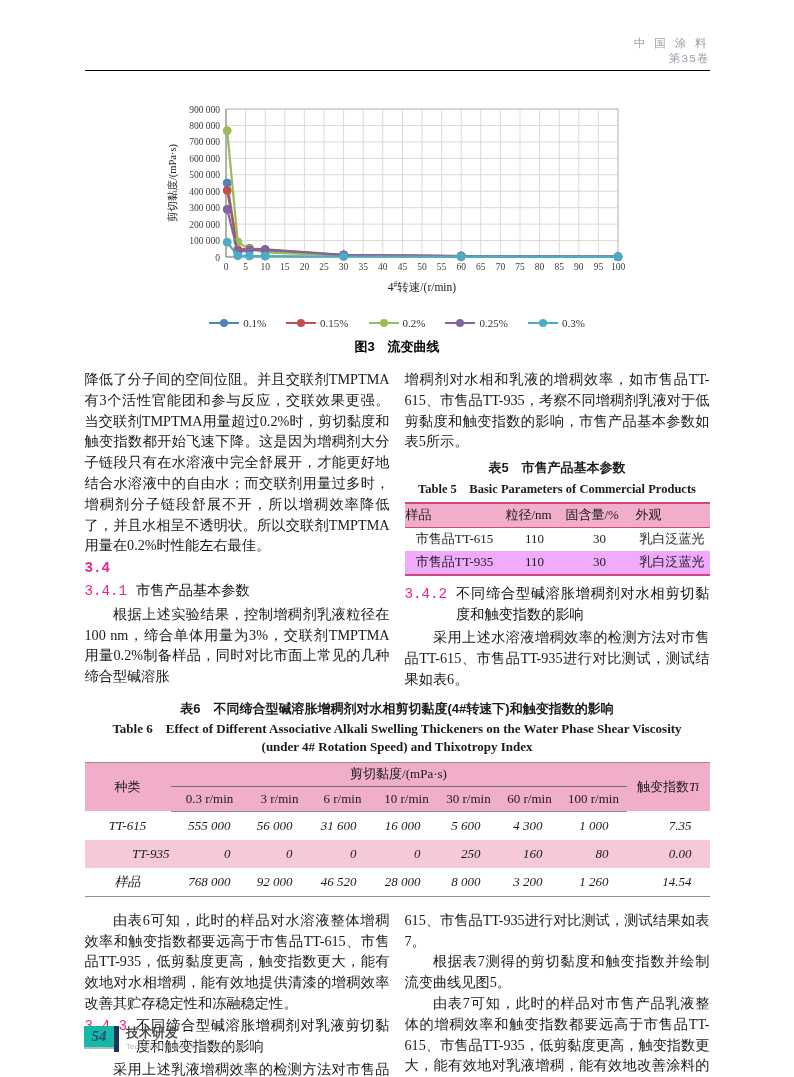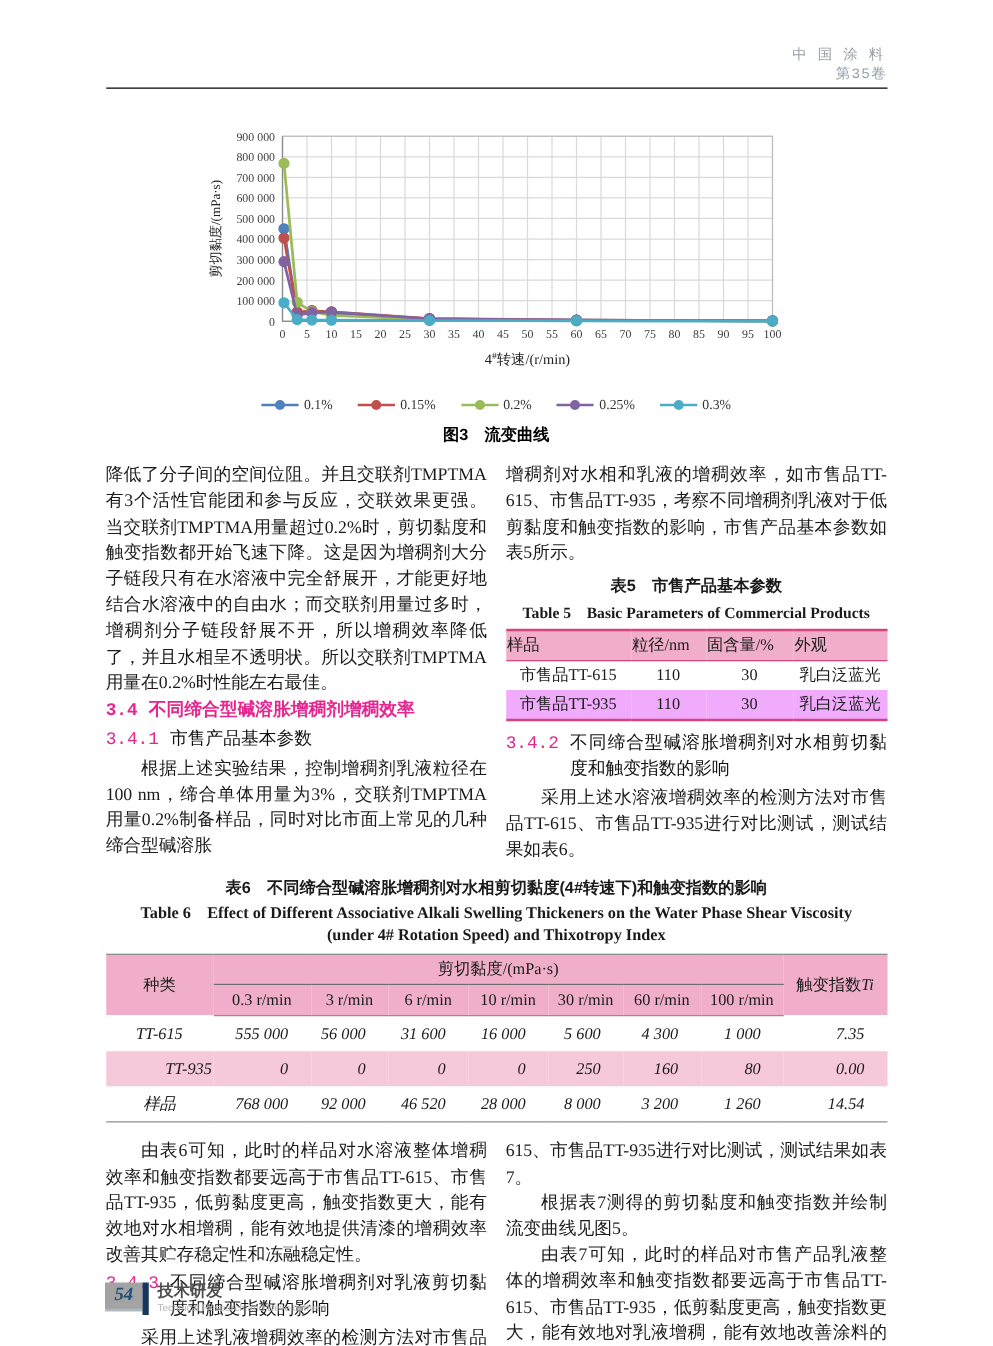--- a/index.html
+++ b/index.html
@@ -45,21 +45,21 @@
   .table6 thead th{background:#f0aecb;font-weight:normal;}
   .table6 thead tr.r1 th{height:21px;}
   .table6 thead tr.r2 th{height:22px;border-bottom:1px solid #8f8f8f;}
   .table6 th.spanner{border-bottom:1px solid #6e6e6e;}
   .table6 td{height:26px;font-style:italic;}
   .table6 td.num{text-align:right;padding-right:18px;}
   .table6 td.name{text-align:center;}
   .table6 tr.alt td{background:#f6c9da;text-align:right;}
   
   .page-footer{position:absolute;left:84px;top:1026px;display:flex;align-items:flex-start;}
-  .page-num{width:30px;height:21px;background:#a3a3a3;border-bottom:2px solid #aeb8c0;
+  .page-num{width:30px;height:21px;background:#14b8a6;border-bottom:2px solid #aeb8c0;
     color:#1f4e79;font-weight:bold;font-style:italic;font-size:15px;text-align:center;line-height:21px;}
   .footer-bar{width:5px;height:26px;background:#17365d;margin-right:7px;}
   .footer-cn{font-family:"Liberation Sans",sans-serif;font-weight:bold;font-size:13px;color:#4d4d4d;line-height:14px;}
   .footer-en{font-family:"Liberation Sans",sans-serif;font-size:8px;color:#b4b4b4;margin-top:2px;}
 </style>
 </head>
 <body>
 
 <div class="page">
   <div class="content">
@@ -219,21 +219,20 @@
           </div>
         </div>
       <div class="fig-caption-cn">图3　流变曲线</div>
     </div>
 
     <div class="columns">
       <div class="col">
         <p>降低了分子间的空间位阻。并且交联剂TMPTMA有3个活性官能团和参与反应，交联效果更强。当交联剂TMPTMA用量超过0.2%时，剪切黏度和触变指数都开始飞速下降。这是因为增稠剂大分子链段只有在水溶液中完全舒展开，才能更好地结合水溶液中的自由水；而交联剂用量过多时，增稠剂分子链段舒展不开，所以增稠效率降低了，并且水相呈不透明状。所以交联剂TMPTMA用量在0.2%时性能左右最佳。</p>
         <div class="sec-h lvl2">
           <span class="num">3.4</span>
-          <span class="ttl">不同缔合型碱溶胀增稠剂增稠效率</span>
         </div>
         <div class="sec-h lvl3">
           <span class="num">3.4.1</span>
           <span class="ttl">市售产品基本参数</span>
         </div>
         <p class="indent">根据上述实验结果，控制增稠剂乳液粒径在100 nm，缔合单体用量为3%，交联剂TMPTMA用量0.2%制备样品，同时对比市面上常见的几种缔合型碱溶胀</p>
       </div>
       <div class="col">
         <p>增稠剂对水相和乳液的增稠效率，如市售品TT-615、市售品TT-935，考察不同增稠剂乳液对于低剪黏度和触变指数的影响，市售产品基本参数如表5所示。</p>
         <div class="t5-caption-cn">表5　市售产品基本参数</div>

